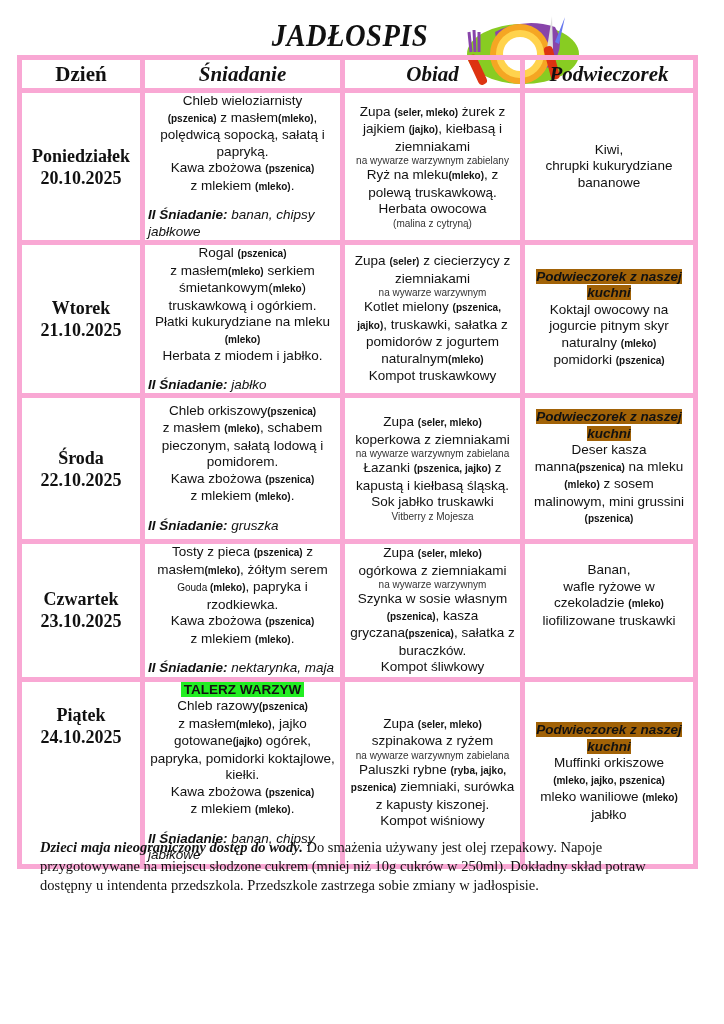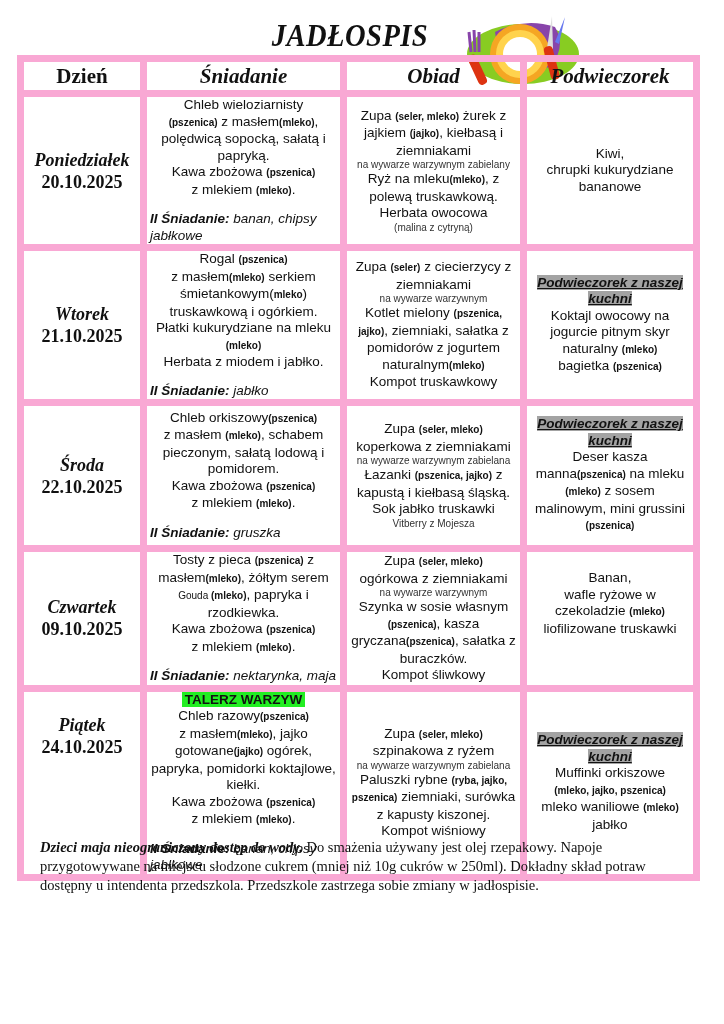--- a/index.html
+++ b/index.html
@@ -8,42 +8,42 @@
     position: absolute; left: 0; top: 18px; width: 700px; text-align: center;
     font-family: "Liberation Serif", serif; font-weight: bold; font-style: italic;
     font-size: 31px; letter-spacing: 0.5px; color: #111; transform: scaleX(0.92);
   }
   .logo { position: absolute; left: 455px; top: 12px; width: 125px; height: 78px; }
   table.menu {
     position: absolute; left: 17px; top: 55px; width: 676px;
     border-collapse: collapse; table-layout: fixed;
   }
   table.menu td, table.menu th {
-    border: 7px solid #f9a8d4; vertical-align: middle; padding: 0 3px;
+    border: 5px solid #f9a8d4; vertical-align: middle; padding: 0 3px;
   }
   th {
     height: 28px; font-family: "Liberation Serif", serif; font-weight: bold;
     font-size: 21px; text-align: center;
   }
   th.it { font-style: italic; }
   td.day {
     text-align: center; font-family: "Liberation Serif", serif; font-weight: bold;
     font-size: 18px; line-height: 22px;
   }
-  td.day .dname { font-style: italic; display: block; }
+  td.day .dname { display: block; }
   td.cell {
     font-family: "Liberation Sans", sans-serif; font-size: 13.5px; line-height: 16.5px;
     text-align: center; vertical-align: top; padding-top: 1px;
   }
   td.cell.mid { vertical-align: middle; }
   .al { font-size: 10px; font-weight: bold; }
   .sm { font-size: 10px; color: #333; display: block; line-height: 12px; }
   .second { display: block; text-align: left; font-style: italic; margin-top: 12px; }
   .second b { font-style: italic; }
-  .hl-yellow { background: #a3a3a3; font-weight: bold; font-style: italic; text-decoration: underline; }
+  .hl-yellow { background: #a16207; font-weight: bold; font-style: italic; }
   .hl-green { background: #22ee22; font-weight: bold; padding: 0 3px; }
   .note {
     position: absolute; left: 40px; top: 838px; width: 620px;
     font-family: "Liberation Serif", serif; font-size: 14.5px; line-height: 19px; color: #111;
   }
   .note .em { font-weight: bold; font-style: italic; }
 </style>
 </head>
 <body>
 
@@ -111,27 +111,27 @@
       <span>Rogal </span><span class="al">(pszenica)</span><br>
       <span>z masłem</span><span class="al">(mleko)</span><span> serkiem śmietankowym(</span><span class="al">mleko</span><span>)</span><br>
       <span>truskawkową i ogórkiem.</span><br>
       <span>Płatki kukurydziane na mleku </span><span class="al">(mleko)</span><br>
       <span>Herbata z miodem i jabłko.</span>
       <span class="second"><b>II Śniadanie:</b><span> jabłko</span></span>
     </td>
     <td class="cell">
       <span>Zupa </span><span class="al">(seler)</span><span> z ciecierzycy z ziemniakami</span>
       <span class="sm">na wywarze warzywnym</span>
-      <span>Kotlet mielony </span><span class="al">(pszenica, jajko)</span><span>, ziemniaki, sałatka z pomidorów z jogurtem naturalnym</span><span class="al">(mleko)</span><br>
+      <span>Kotlet mielony </span><span class="al">(pszenica, jajko)</span><span>, truskawki, sałatka z pomidorów z jogurtem naturalnym</span><span class="al">(mleko)</span><br>
       <span>Kompot truskawkowy</span>
     </td>
     <td class="cell">
       <span class="hl-yellow">Podwieczorek z naszej kuchni</span><br>
       <span>Koktajl owocowy na jogurcie pitnym skyr naturalny </span><span class="al">(mleko)</span><br>
-      <span>bagietka </span><span class="al">(pszenica)</span>
+      <span>pomidorki </span><span class="al">(pszenica)</span>
     </td>
   </tr>
 
   <tr style="height:146px">
     <td class="day">
       <span class="dname">Środa</span>
       <span>22.10.2025</span>
     </td>
     <td class="cell">
       <span>Chleb orkiszowy</span><span class="al">(pszenica)</span><br>
@@ -150,21 +150,21 @@
     </td>
     <td class="cell mid">
       <span class="hl-yellow">Podwieczorek z naszej kuchni</span><br>
       <span>Deser kasza manna</span><span class="al">(pszenica)</span><span> na mleku </span><span class="al">(mleko)</span><span> z sosem malinowym, mini grussini </span><span class="al">(pszenica)</span>
     </td>
   </tr>
 
   <tr style="height:136px">
     <td class="day">
       <span class="dname">Czwartek</span>
-      <span>09.10.2025</span>
+      <span>23.10.2025</span>
     </td>
     <td class="cell">
       <span>Tosty z pieca </span><span class="al">(pszenica)</span><span> z masłem</span><span class="al">(mleko)</span><span>, żółtym serem </span><span style="font-size:10px">Gouda </span><span class="al">(mleko)</span><span>, papryka i rzodkiewka.</span><br>
       <span>Kawa zbożowa </span><span class="al">(pszenica)</span><br>
       <span>z mlekiem </span><span class="al">(mleko)</span><span>.</span>
       <span class="second"><b>II Śniadanie:</b><span> nektarynka, maja</span></span>
     </td>
     <td class="cell">
       <span>Zupa </span><span class="al">(seler, mleko)</span><br>
       <span>ogórkowa z ziemniakami</span>

